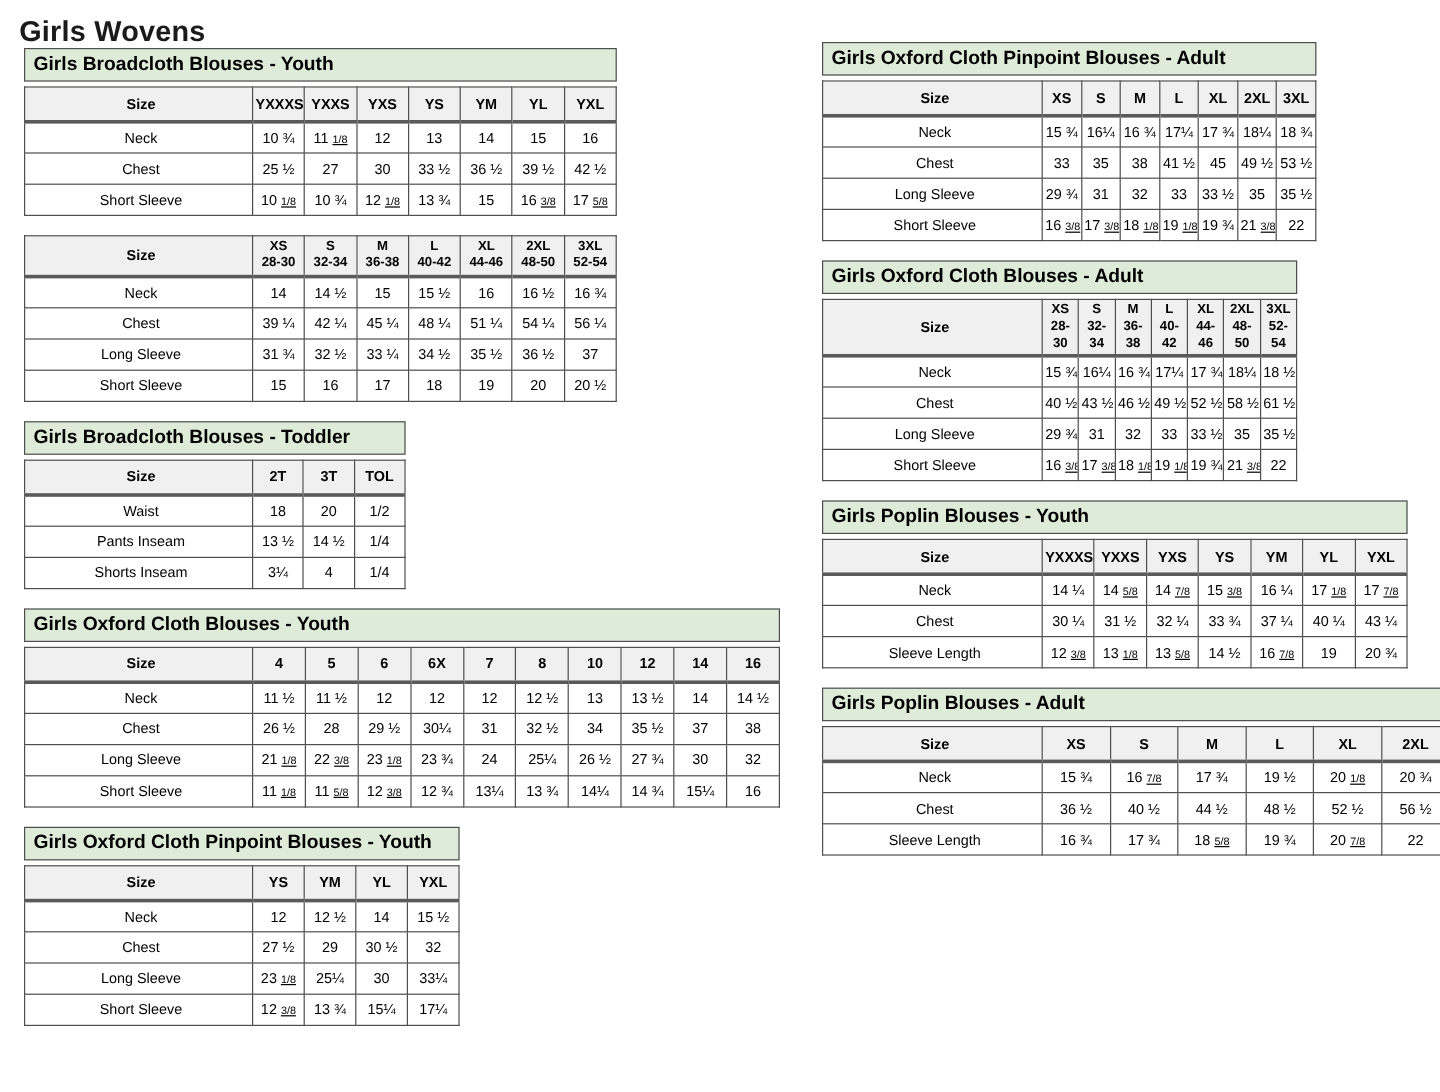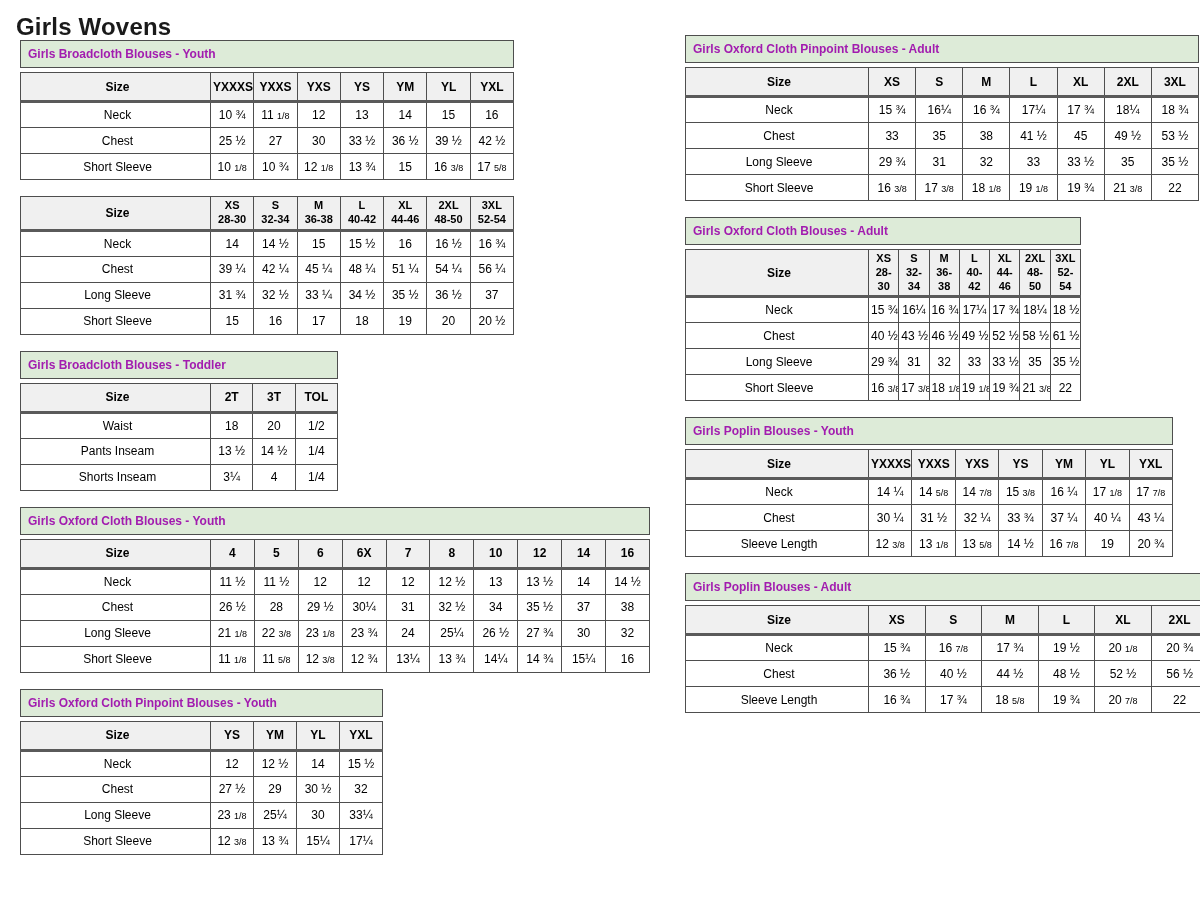--- a/index.html
+++ b/index.html
@@ -18,24 +18,24 @@
   }
   .col { position: absolute; }
   .col-left  { left: 20px;  top: 40px; width: 640px; }
   .col-right { left: 685px; top: 35px; width: 500px; }
 
   .tbl { margin-bottom: 16px; }
   .tbl-title {
     background: #ddebd8;
     border: 1px solid #4e4e4e;
     height: 28px; line-height: 26px;
-    font-size: 12px; font-weight: bold;
+    font-size: 16px; font-weight: bold;
     padding-left: 7px;
     margin-bottom: 4px;
-    color: #a21caf;
+    color: #000000;
   }
   table.size-table {
     border-collapse: collapse;
     table-layout: fixed;
     width: 100%;
     background: #fff;
     border: 1px solid #333;
   }
   table.size-table th, table.size-table td {
     border: 1px solid #4e4e4e;
@@ -57,21 +57,21 @@
     line-height: 1.25;
     white-space: pre-line;
     padding: 2px 1px;
   }
   table.size-table td { height: 26px; }
   table.size-table .lbl {
     text-align: center;
     padding-left: 6px;
     white-space: nowrap;
   }
-  .f8 { font-size: 9px; letter-spacing: 0; }
+  .f8 { font-size: 9px; letter-spacing: 0; text-decoration: underline; }
 </style>
 </head>
 <body>
 
 <h1 class="page-title">Girls Wovens</h1>
 
 <div class="col col-left" id="col-left">
     <div class="tbl" style="width: 494px;">
       <div class="tbl-title">Girls Broadcloth Blouses - Youth</div>
       <table class="size-table">
@@ -378,21 +378,21 @@
             <td>12 <span class="f8">3/8</span></td>
             <td>13 ¾</td>
             <td>15¼</td>
             <td>17¼</td>
           </tr>
         </tbody>
       </table>
     </div>
   </div>
 <div class="col col-right" id="col-right">
-    <div class="tbl" style="width: 514px; border-radius: 32px;">
+    <div class="tbl" style="width: 412px; border-radius: 32px;">
       <div class="tbl-title">Girls Oxford Cloth Pinpoint Blouses - Adult</div>
       <table class="size-table">
         <colgroup>
           <col style="width: 183px;">
           <col>
           <col>
           <col>
           <col>
           <col>
           <col>

